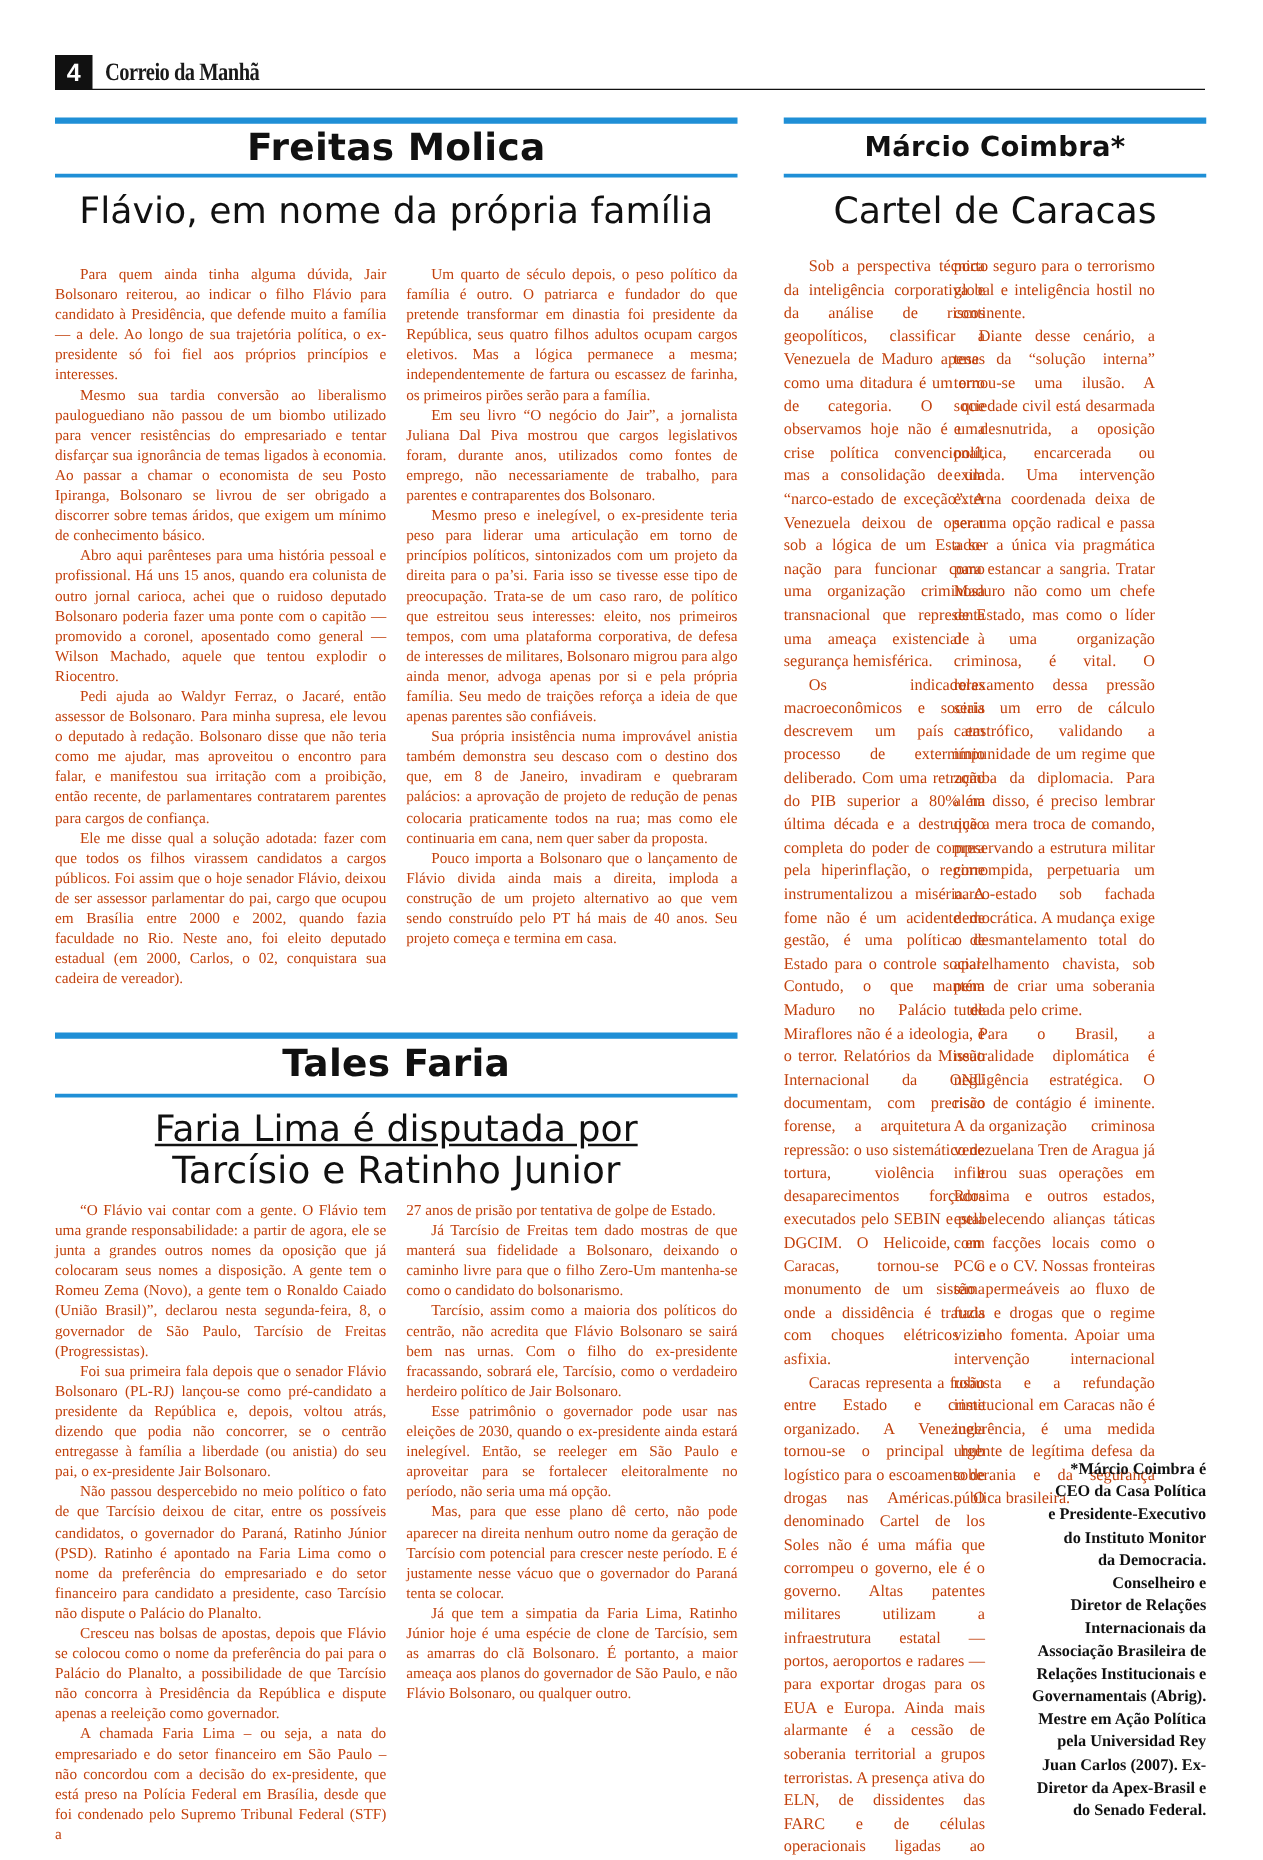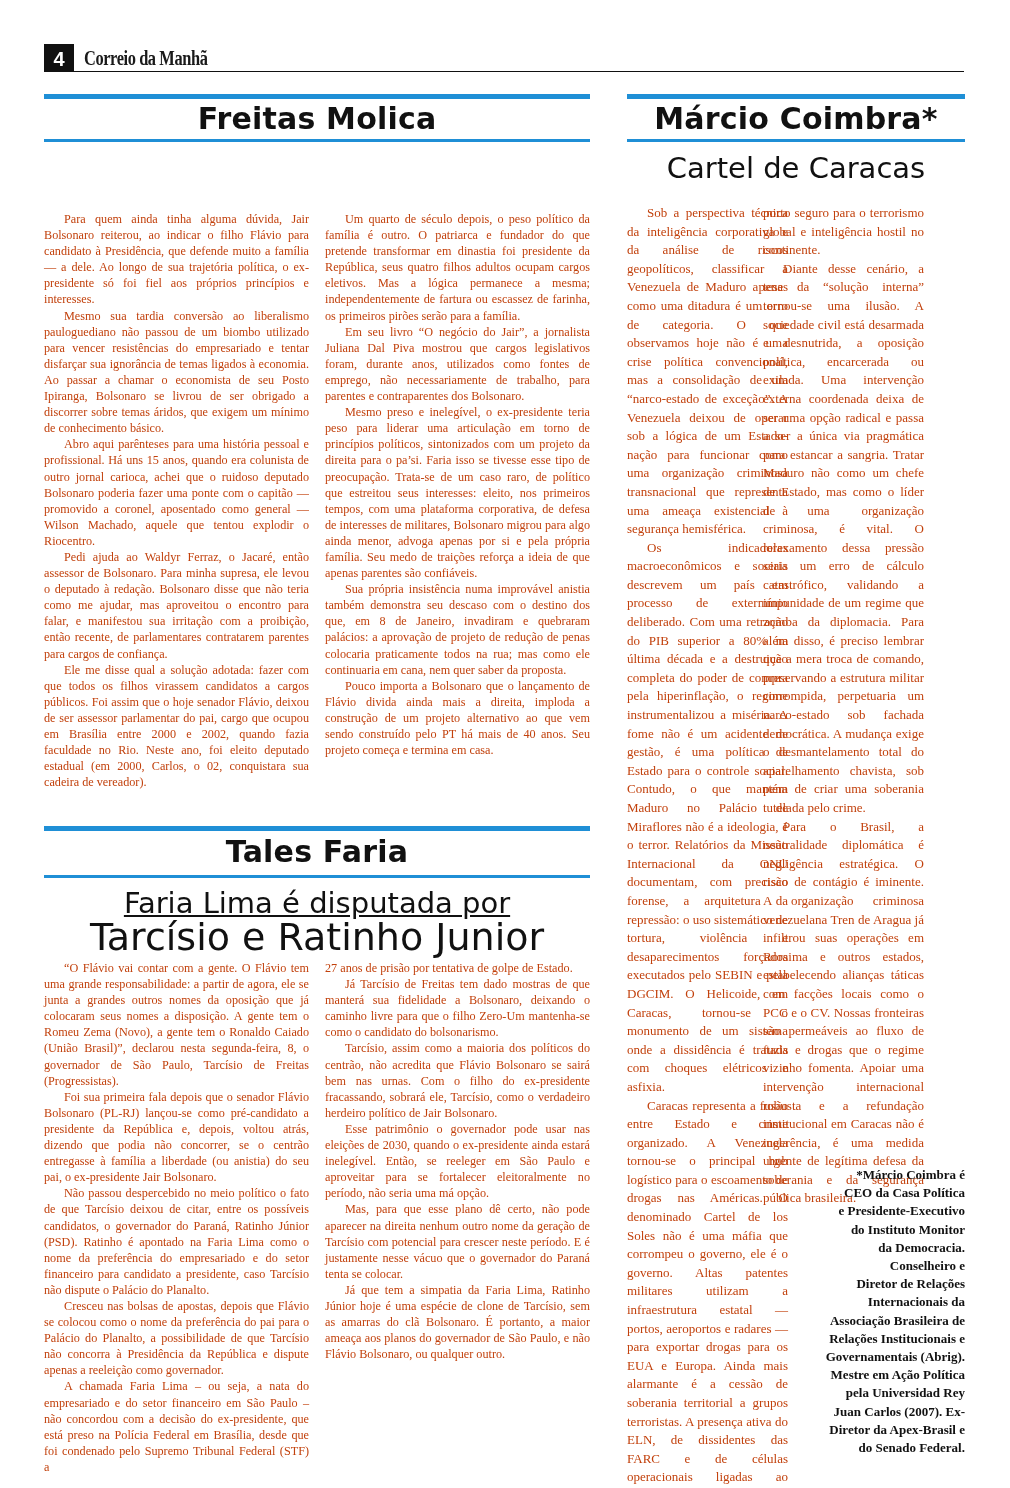--- a/index.html
+++ b/index.html
@@ -28,20 +28,21 @@
 
 <div class="masthead">
   <div class="page-num">4</div>
   <div class="paper-name">Correio da Manhã</div>
 </div>
 
 <div class="col-head" style="left:44px; top:94px; width:546px;">
   <div class="blue-top"></div>
   <div class="author" style="font-size:30px; line-height:40px; height:40px;">Freitas Molica</div>
   <div class="blue-mid"></div>
+  <div class="headline" style="font-size:29px; line-height:44px; margin-top:4px;">Flávio, em nome da própria família</div>
 </div>
 
 <div class="article-col" style="left:44px; top:211px; width:265px;">
   <p>Para quem ainda tinha alguma dúvida, Jair Bolsonaro reiterou, ao indicar o filho Flávio para candidato à Presidência, que defende muito a família — a dele. Ao longo de sua trajetória política, o ex-presidente só foi fiel aos próprios princípios e interesses.</p>
   <p>Mesmo sua tardia conversão ao liberalismo pauloguediano não passou de um biombo utilizado para vencer resistências do empresariado e tentar disfarçar sua ignorância de temas ligados à economia. Ao passar a chamar o economista de seu Posto Ipiranga, Bolsonaro se livrou de ser obrigado a discorrer sobre temas áridos, que exigem um mínimo de conhecimento básico.</p>
   <p>Abro aqui parênteses para uma história pessoal e profissional. Há uns 15 anos, quando era colunista de outro jornal carioca, achei que o ruidoso deputado Bolsonaro poderia fazer uma ponte com o capitão — promovido a coronel, aposentado como general — Wilson Machado, aquele que tentou explodir o Riocentro.</p>
   <p>Pedi ajuda ao Waldyr Ferraz, o Jacaré, então assessor de Bolsonaro. Para minha supresa, ele levou o deputado à redação. Bolsonaro disse que não teria como me ajudar, mas aproveitou o encontro para falar, e manifestou sua irritação com a proibição, então recente, de parlamentares contratarem parentes para cargos de confiança.</p>
   <p>Ele me disse qual a solução adotada: fazer com que todos os filhos virassem candidatos a cargos públicos. Foi assim que o hoje senador Flávio, deixou de ser assessor parlamentar do pai, cargo que ocupou em Brasília entre 2000 e 2002, quando fazia faculdade no Rio. Neste ano, foi eleito deputado estadual (em 2000, Carlos, o 02, conquistara sua cadeira de vereador).</p>
 </div>
 <div class="article-col" style="left:325px; top:211px; width:265px;">
@@ -50,42 +51,42 @@
   <p>Mesmo preso e inelegível, o ex-presidente teria peso para liderar uma articulação em torno de princípios políticos, sintonizados com um projeto da direita para o pa’si. Faria isso se tivesse esse tipo de preocupação. Trata-se de um caso raro, de político que estreitou seus interesses: eleito, nos primeiros tempos, com uma plataforma corporativa, de defesa de interesses de militares, Bolsonaro migrou para algo ainda menor, advoga apenas por si e pela própria família. Seu medo de traições reforça a ideia de que apenas parentes são confiáveis.</p>
   <p>Sua própria insistência numa improvável anistia também demonstra seu descaso com o destino dos que, em 8 de Janeiro, invadiram e quebraram palácios: a aprovação de projeto de redução de penas colocaria praticamente todos na rua; mas como ele continuaria em cana, nem quer saber da proposta.</p>
   <p>Pouco importa a Bolsonaro que o lançamento de Flávio divida ainda mais a direita, imploda a construção de um projeto alternativo ao que vem sendo construído pelo PT há mais de 40 anos. Seu projeto começa e termina em casa.</p>
 </div>
 
 <div class="col-head" style="left:44px; top:826px; width:546px;">
   <div class="blue-top"></div>
   <div class="author" style="font-size:30px; line-height:42px; height:44px;">Tales Faria</div>
   <div class="blue-mid"></div>
   <div class="headline" style="font-size:29px; line-height:34px; margin-top:8px;text-decoration:underline;">Faria Lima é disputada por</div>
-  <div class="headline" style="font-size:38px; line-height:34px;">Tarcísio e Ratinho Junior</div>
+  <div class="headline" style="font-size:30px; line-height:34px;">Tarcísio e Ratinho Junior</div>
 </div>
 
 <div class="article-col" style="left:44px; top:960px; width:265px;">
   <p>“O Flávio vai contar com a gente. O Flávio tem uma grande responsabilidade: a partir de agora, ele se junta a grandes outros nomes da oposição que já colocaram seus nomes a disposição. A gente tem o Romeu Zema (Novo), a gente tem o Ronaldo Caiado (União Brasil)”, declarou nesta segunda-feira, 8, o governador de São Paulo, Tarcísio de Freitas (Progressistas).</p>
   <p>Foi sua primeira fala depois que o senador Flávio Bolsonaro (PL-RJ) lançou-se como pré-candidato a presidente da República e, depois, voltou atrás, dizendo que podia não concorrer, se o centrão entregasse à família a liberdade (ou anistia) do seu pai, o ex-presidente Jair Bolsonaro.</p>
   <p>Não passou despercebido no meio político o fato de que Tarcísio deixou de citar, entre os possíveis candidatos, o governador do Paraná, Ratinho Júnior (PSD). Ratinho é apontado na Faria Lima como o nome da preferência do empresariado e do setor financeiro para candidato a presidente, caso Tarcísio não dispute o Palácio do Planalto.</p>
   <p>Cresceu nas bolsas de apostas, depois que Flávio se colocou como o nome da preferência do pai para o Palácio do Planalto, a possibilidade de que Tarcísio não concorra à Presidência da República e dispute apenas a reeleição como governador.</p>
   <p>A chamada Faria Lima – ou seja, a nata do empresariado e do setor financeiro em São Paulo – não concordou com a decisão do ex-presidente, que está preso na Polícia Federal em Brasília, desde que foi condenado pelo Supremo Tribunal Federal (STF) a</p>
 </div>
 <div class="article-col" style="left:325px; top:960px; width:265px;">
   <p style="text-indent:0;">27 anos de prisão  por tentativa de golpe de Estado.</p>
   <p>Já Tarcísio de Freitas tem dado mostras de que manterá sua fidelidade a Bolsonaro, deixando o caminho livre para que o filho Zero-Um mantenha-se como o candidato do bolsonarismo.</p>
   <p>Tarcísio, assim como a maioria dos políticos do centrão, não acredita que Flávio Bolsonaro se sairá bem nas urnas.  Com o filho do ex-presidente fracassando, sobrará ele, Tarcísio, como o verdadeiro herdeiro político de Jair Bolsonaro.</p>
   <p>Esse patrimônio o governador pode usar nas eleições de 2030, quando o ex-presidente ainda estará inelegível. Então, se reeleger em São Paulo e aproveitar para se fortalecer eleitoralmente no período, não seria uma má opção.</p>
   <p>Mas, para que esse plano dê certo, não pode aparecer na direita nenhum outro nome da geração de Tarcísio com potencial para crescer neste período. E é justamente nesse vácuo que o governador do Paraná tenta se colocar.</p>
   <p>Já que tem a simpatia da Faria Lima, Ratinho Júnior hoje é uma espécie de clone de Tarcísio, sem as amarras do clã Bolsonaro. É portanto, a maior ameaça aos planos do governador de São Paulo, e não Flávio Bolsonaro, ou qualquer outro.</p>
 </div>
 
 <div class="col-head" style="left:627px; top:94px; width:338px;">
   <div class="blue-top"></div>
-  <div class="author" style="font-size:30px; line-height:40px; height:40px;">Márcio Coimbra*</div>
+  <div class="author" style="font-size:22px; line-height:40px; height:40px;">Márcio Coimbra*</div>
   <div class="blue-mid"></div>
   <div class="headline" style="font-size:29px; line-height:44px; margin-top:4px;">Cartel de Caracas</div>
 </div>
 
 <div class="article-col narrow-col" style="left:627px; top:204px; width:161px;">
   <p>Sob a perspectiva técnica da inteligência corporativa e da análise de riscos geopolíticos, classificar a Venezuela de Maduro apenas como uma ditadura é um erro de categoria. O que observamos hoje não é uma crise política convencional, mas a consolidação de um “narco-estado de exceção”. A Venezuela deixou de operar sob a lógica de um Estado-nação para funcionar como uma organização criminosa transnacional que representa uma ameaça existencial à segurança hemisférica.</p>
   <p>Os indicadores macroeconômicos e sociais descrevem um país em processo de extermínio deliberado. Com uma retração do PIB superior a 80% na última década e a destruição completa do poder de compra pela hiperinflação, o regime instrumentalizou a miséria. A fome não é um acidente de gestão, é uma política de Estado para o controle social. Contudo, o que mantém Maduro no Palácio de Miraflores não é a ideologia, é o terror. Relatórios da Missão Internacional da ONU documentam, com precisão forense, a arquitetura da repressão: o uso sistemático de tortura, violência e desaparecimentos forçados executados pelo SEBIN e pela DGCIM. O Helicoide, em Caracas, tornou-se o monumento de um sistema onde a dissidência é tratada com choques elétricos e asfixia.</p>
   <p>Caracas representa a fusão entre Estado e crime organizado. A Venezuela tornou-se o principal hub logístico para o escoamento de drogas nas Américas. O denominado Cartel de los Soles não é uma máfia que corrompeu o governo, ele é o governo. Altas patentes militares utilizam a infraestrutura estatal — portos, aeroportos e radares — para exportar drogas para os EUA e Europa. Ainda mais alarmante é a cessão de soberania territorial a grupos terroristas. A presença ativa do ELN, de dissidentes das FARC e de células operacionais ligadas ao Hezbollah e ao Irã transforma a Venezuela em um</p>
 </div>
 <div class="article-col narrow-col" style="left:763px; top:204px; width:161px;">

